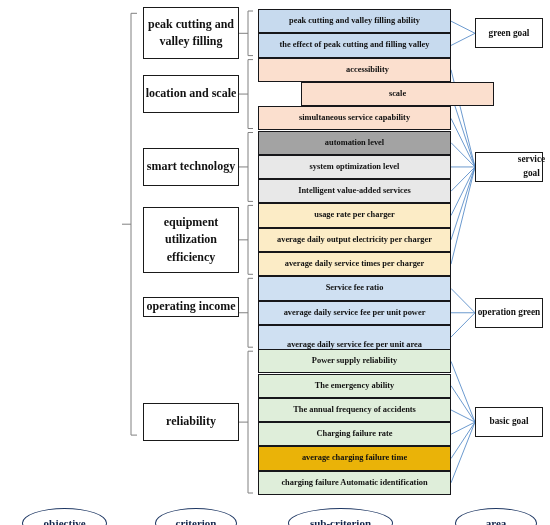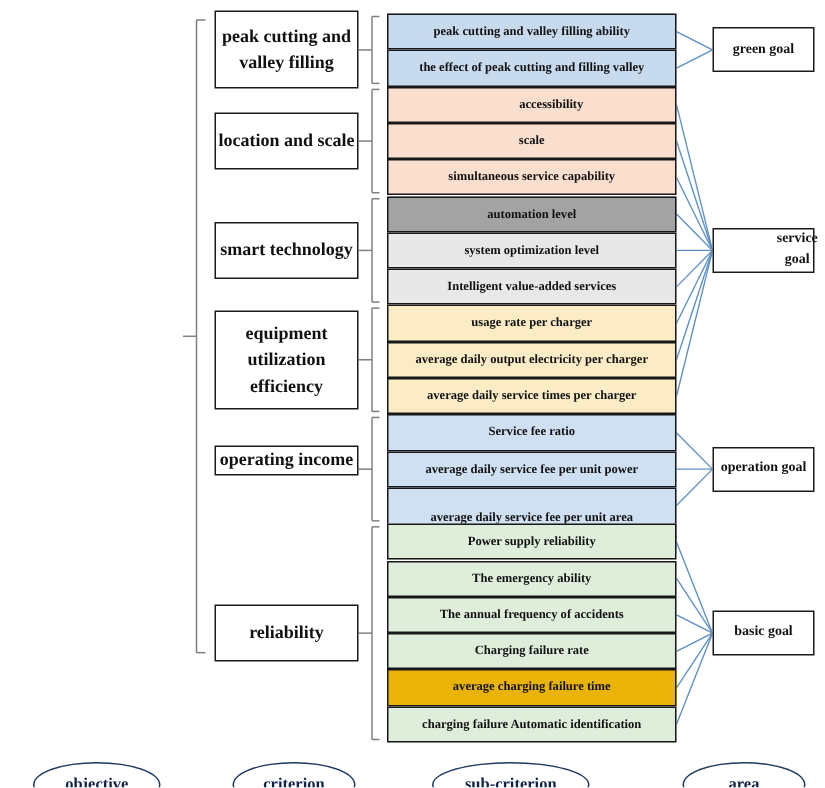--- a/index.html
+++ b/index.html
@@ -180,21 +180,21 @@
   <div id="subcrit-layer">
       <div class="box subcrit" style="top: 9px; height: 24.3px; background: rgb(199, 218, 238);">
         <span>peak cutting and valley filling ability</span>
       </div>
       <div class="box subcrit" style="top: 33.3px; height: 24.3px; background: rgb(199, 218, 238);">
         <span>the effect of peak cutting and filling valley</span>
       </div>
       <div class="box subcrit" style="top: 57.6px; height: 24.3px; background: rgb(251, 223, 206); padding-left: 28px;">
         <span>accessibility</span>
       </div>
-      <div class="box subcrit" style="top: 81.9px; height: 24.3px; background: rgb(251, 223, 206);">
+      <div class="box subcrit" style="top: 81.9px; height: 24.3px; background: rgb(251, 223, 206); margin-left: 43px;">
         <span>scale</span>
       </div>
       <div class="box subcrit" style="top: 106.2px; height: 24.3px; background: rgb(251, 223, 206);">
         <span>simultaneous service capability</span>
       </div>
       <div class="box subcrit" style="top: 130.5px; height: 24.3px; background: #a3a3a3;">
         <span>automation level</span>
       </div>
       <div class="box subcrit" style="top: 154.8px; height: 24.3px; background: rgb(232, 232, 232);">
         <span>system optimization level</span>
@@ -241,21 +241,21 @@
     </div>
 
   <div id="goals-layer">
       <div class="box goal" style="top: 18.3px;">
         <span>green goal</span>
       </div>
       <div class="box goal" style="top: 151.95px; padding-left: 45px;">
         <span>service goal</span>
       </div>
       <div class="box goal" style="top: 297.75px;">
-        <span>operation goal</span>
+        <span>operation green</span>
       </div>
       <div class="box goal" style="top: 407.1px;">
         <span>basic goal</span>
       </div>
     </div>
 
   <div id="legend-layer">
       <div class="legend-ellipse" style="left: 22px; width: 85px;">
         <span>objective</span>
       </div>

